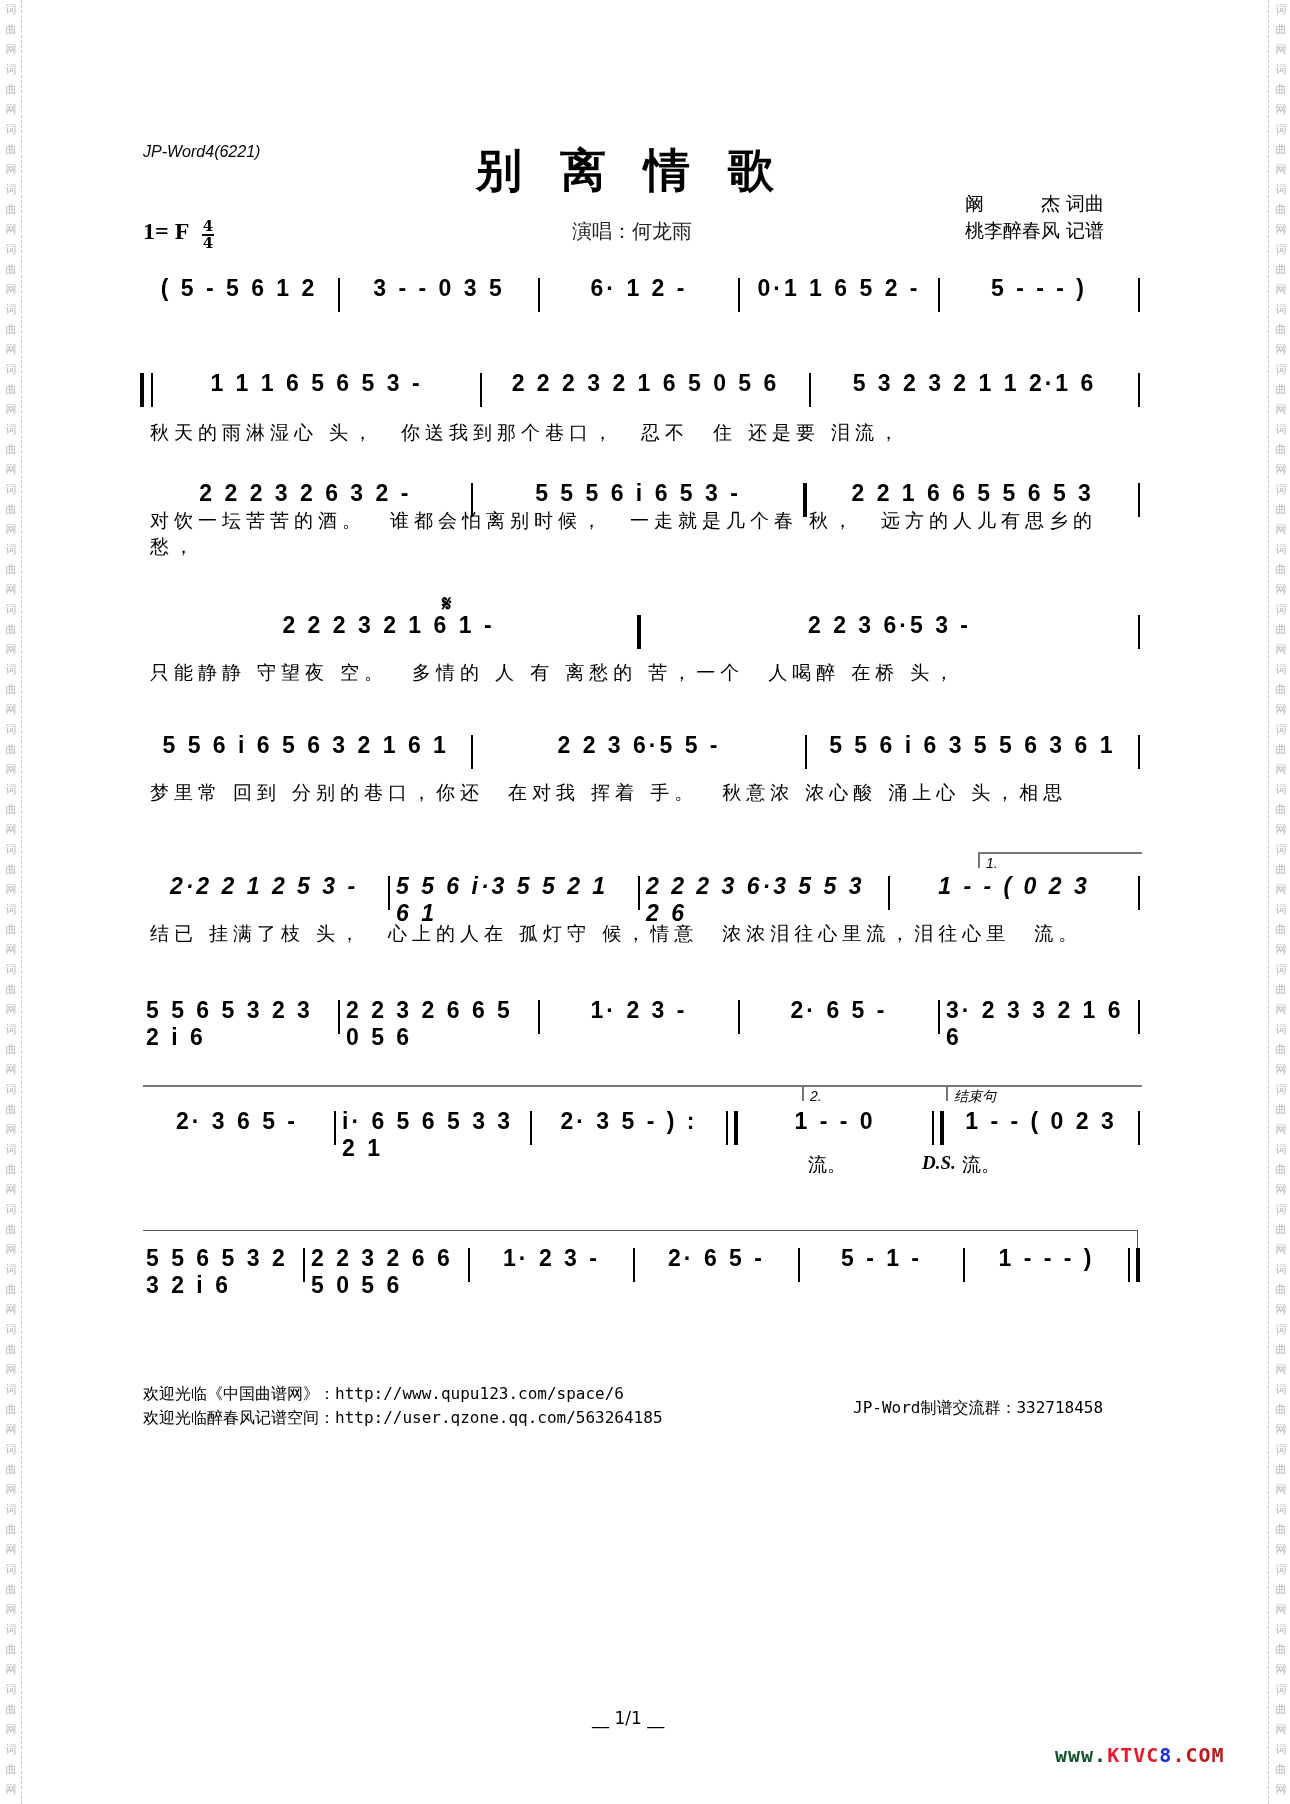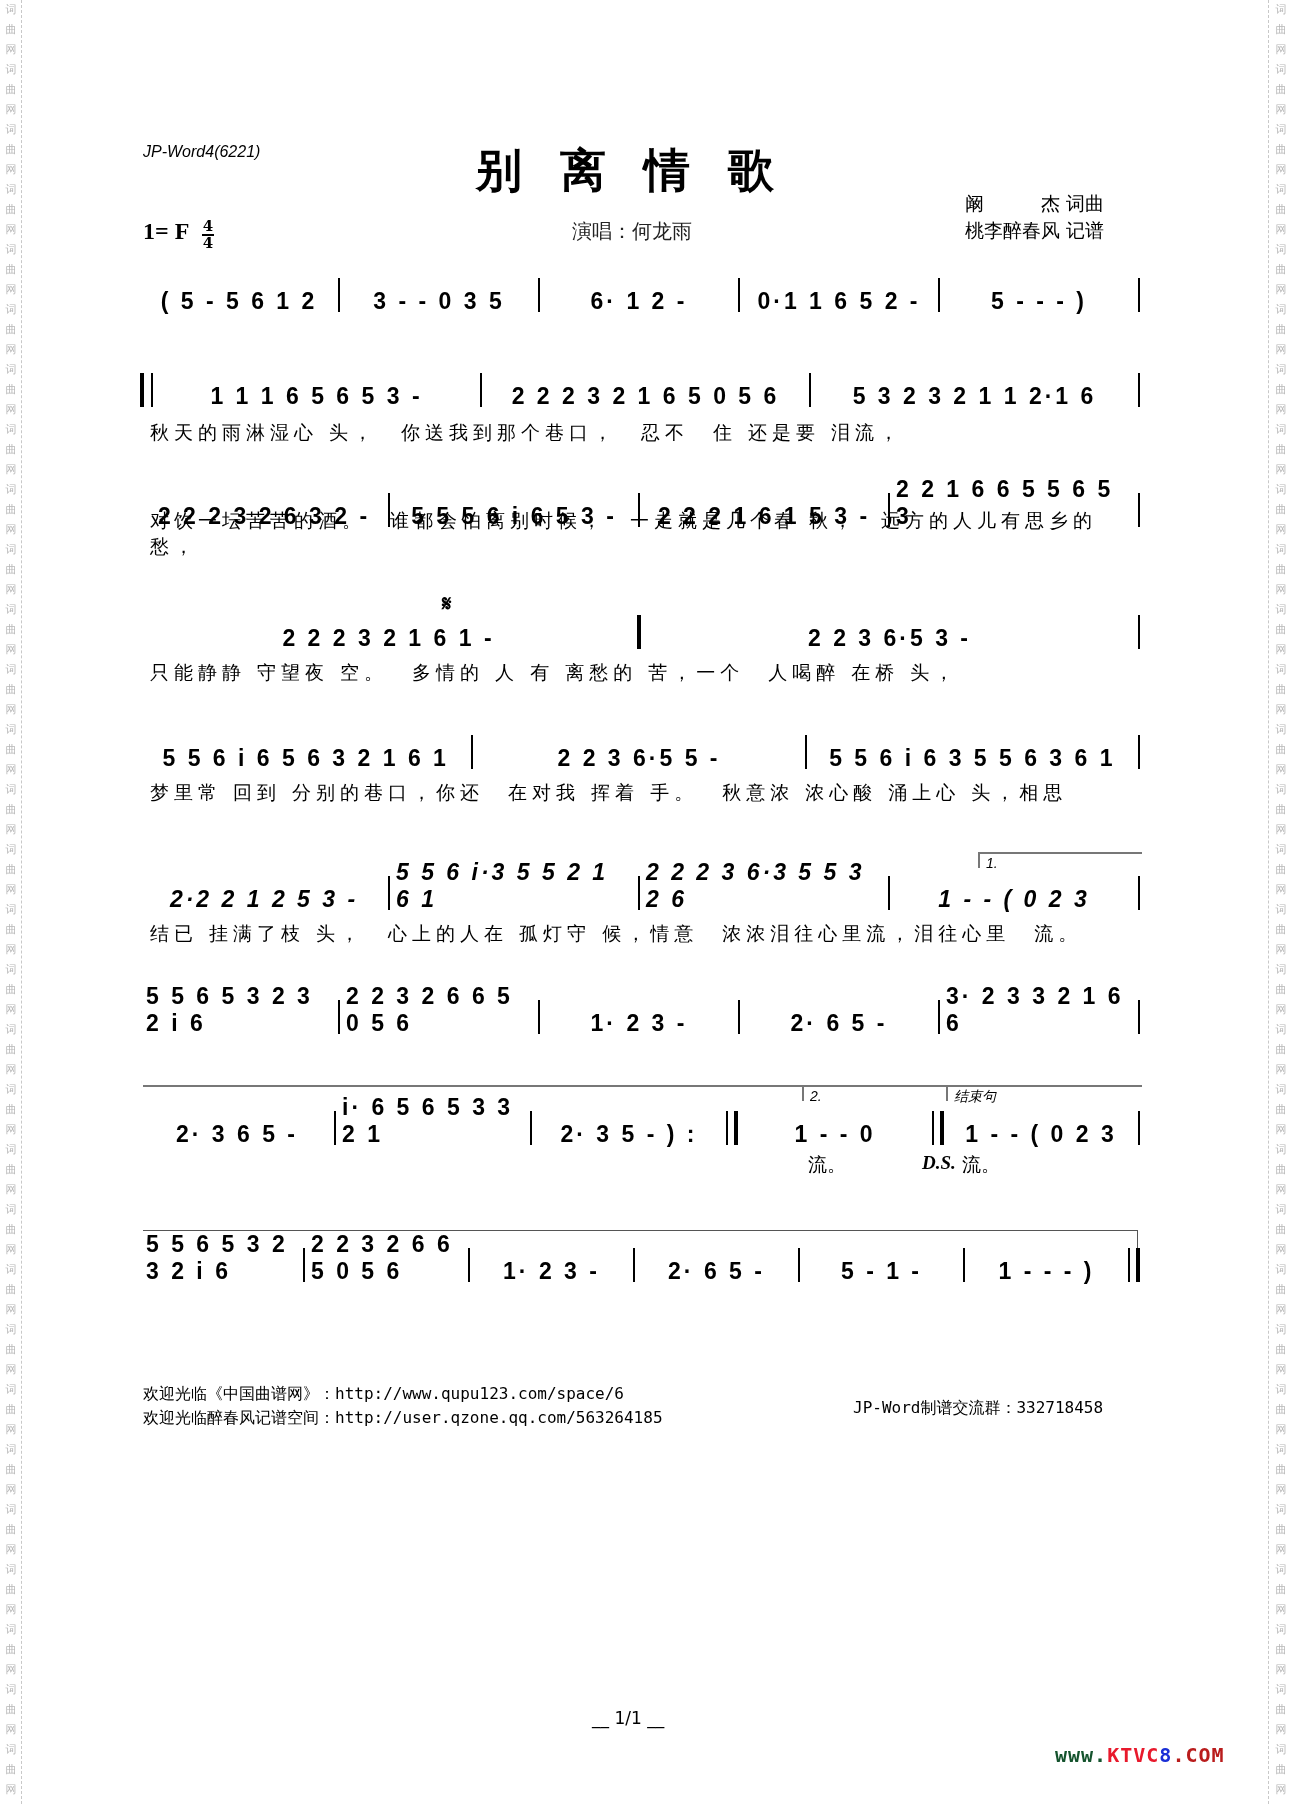--- a/index.html
+++ b/index.html
@@ -8,21 +8,21 @@
   .wm-line{position:absolute;top:0;height:1804px;border-left:1px dashed #c8c8c8;}
   .abs{position:absolute;white-space:nowrap;}
   .jpword{font-style:italic;font-size:16px;}
   .title{font-family:"DejaVu Serif","Liberation Serif",serif;font-weight:bold;font-size:46px;letter-spacing:38px;}
   .key{font-family:"Liberation Serif",serif;font-weight:bold;font-size:24px;}
   .timesig{display:inline-block;vertical-align:middle;text-align:center;font-family:"DejaVu Serif",serif;font-weight:bold;font-size:15px;line-height:15px;margin-left:8px;}
   .timesig .num{border-bottom:2px solid #000;display:block;padding:0 1px;}
   .singer{font-family:"DejaVu Sans",sans-serif;font-size:20px;color:#222;}
   .credit{font-family:"DejaVu Sans",sans-serif;font-size:19px;line-height:27px;}
   .staff{position:absolute;left:140px;width:1000px;height:40px;display:flex;align-items:center;font-family:"Liberation Sans","DejaVu Sans",sans-serif;font-weight:bold;font-size:23px;}
-  .measure{flex:1;display:flex;justify-content:space-around;align-items:flex-end;height:100%;padding:0 6px;}
+  .measure{flex:1;display:flex;justify-content:space-around;align-items:flex-start;height:100%;padding:0 6px;}
   .bar{width:2px;height:34px;background:#000;flex:none;}
   .bar.double{width:6px;border-left:2px solid #000;border-right:4px solid #000;background:transparent;}
   .bar.start{width:7px;border-left:4px solid #000;border-right:2px solid #000;background:transparent;}
   .tok{letter-spacing:3px;}
   .lyrics{position:absolute;left:150px;width:990px;font-family:"DejaVu Sans",sans-serif;font-size:19px;letter-spacing:5px;}
   .footer{font-family:"DejaVu Sans Mono",monospace;font-size:16px;line-height:24px;}
   .pageno{font-family:"DejaVu Sans",sans-serif;font-size:17px;}
   .ktv{font-family:"DejaVu Sans Mono",monospace;font-weight:bold;font-size:20px;letter-spacing:1px;}
   .volta{position:absolute;border-top:2px solid #777;border-left:2px solid #777;height:14px;}
   .volta span{font-style:italic;font-size:14px;margin-left:6px;}
@@ -399,32 +399,29 @@
       <div class="measure">
         <span class="tok">2 2 2 3  2 1 6  5  0 5 6</span>
       </div>
       <div class="bar"></div>
       <div class="measure">
         <span class="tok">5 3 2 3  2 1 1  2·1  6</span>
       </div>
       <div class="bar"></div>
     </div>
     <div class="lyrics" style="top: 420px;">秋天的雨淋湿心 头，　你送我到那个巷口，　忍不　住 还是要 泪流，</div>
-    <div class="staff" style="top: 490px;">
+    <div class="staff" style="top: 480px;">
       <div class="measure">
         <span class="tok">2 2 2 3  2 6 3  2 -</span>
       </div>
       <div class="bar"></div>
       <div class="measure">
         <span class="tok">5 5 5 6  i 6 5  3 -</span>
       </div>
       <div class="bar"></div>
-      <div class="measure">
-        <span class="tok">2 2 2 1  6 1 5  3 -</span>
-      </div>
       <div class="bar"></div>
       <div class="measure">
         <span class="tok">2 2 1  6 6 5  5 6 5  3</span>
       </div>
       <div class="bar"></div>
     </div>
     <div class="lyrics" style="top: 508px;">对饮一坛苦苦的酒。　谁都会怕离别时候，　一走就是几个春 秋，　远方的人儿有思乡的愁，</div>
     <div class="staff" style="top: 612px;">
       <div class="measure">
         <span class="tok">2 2 2 3  2 1 6  1 -</span>

